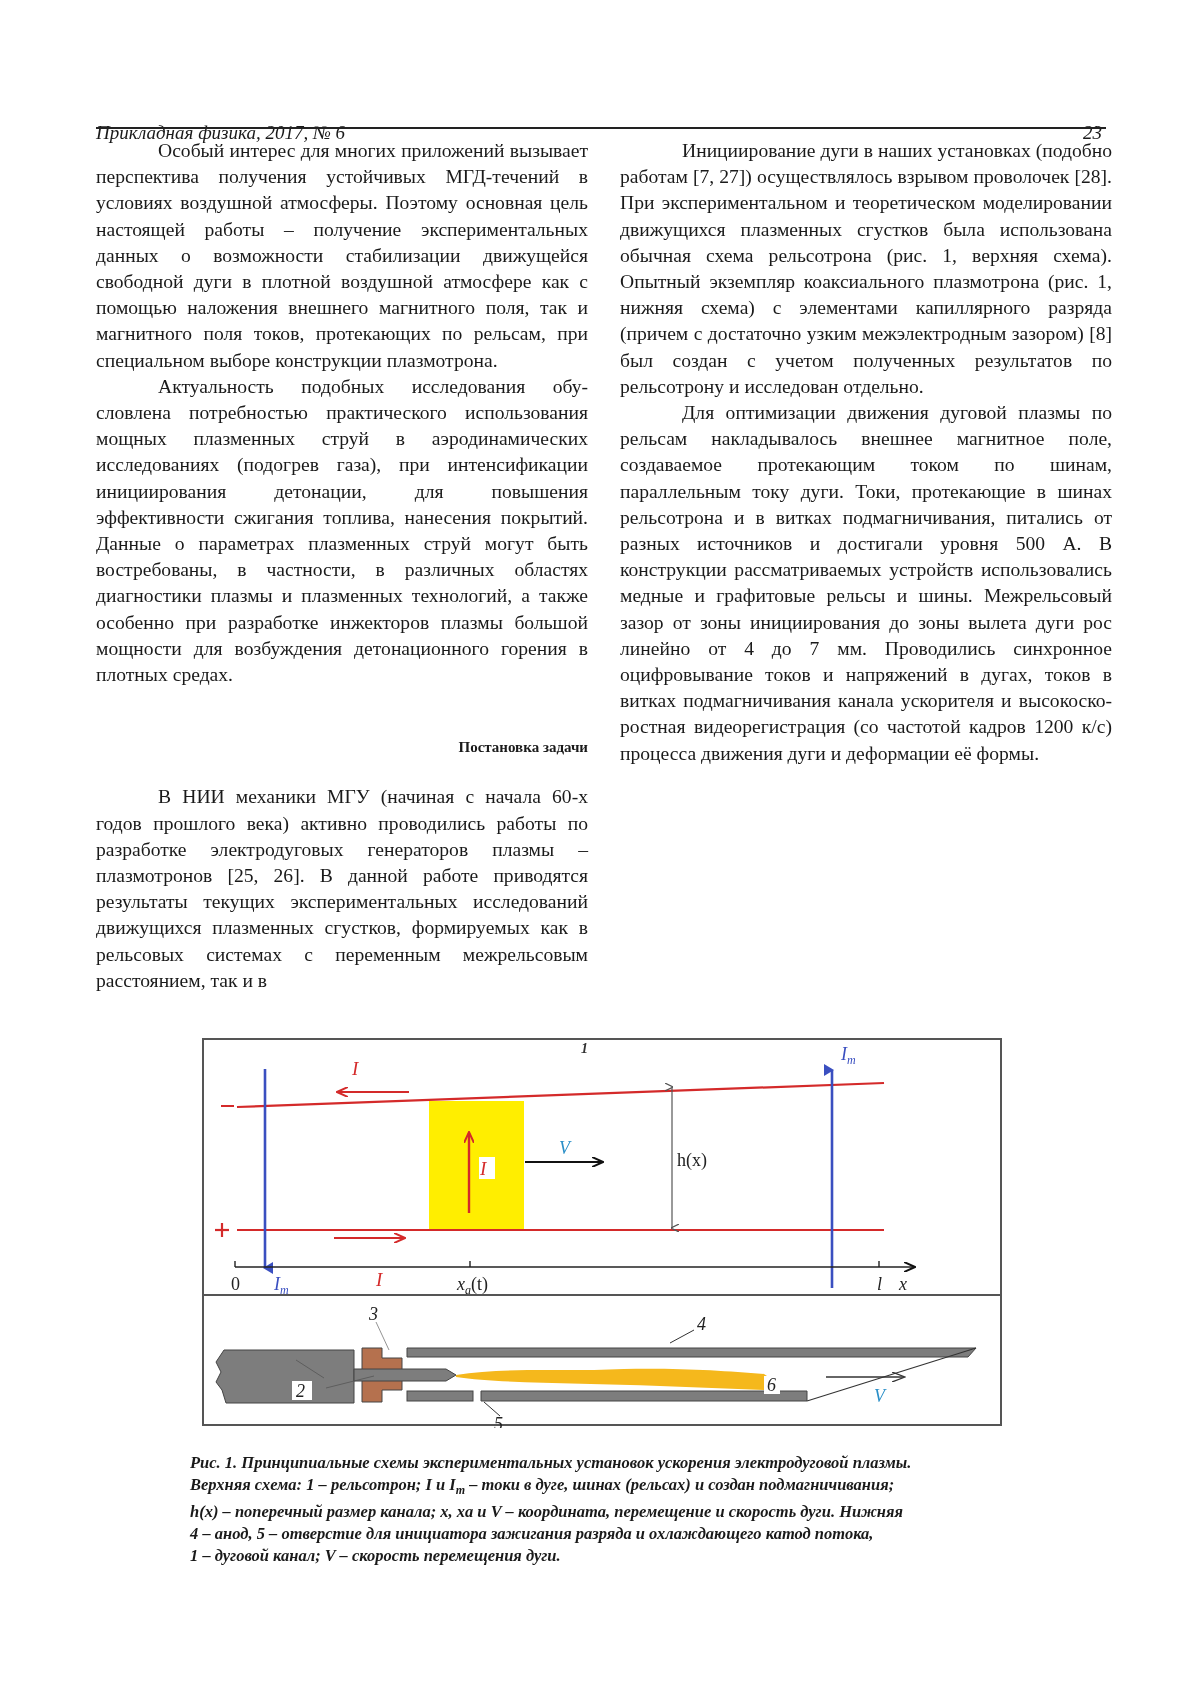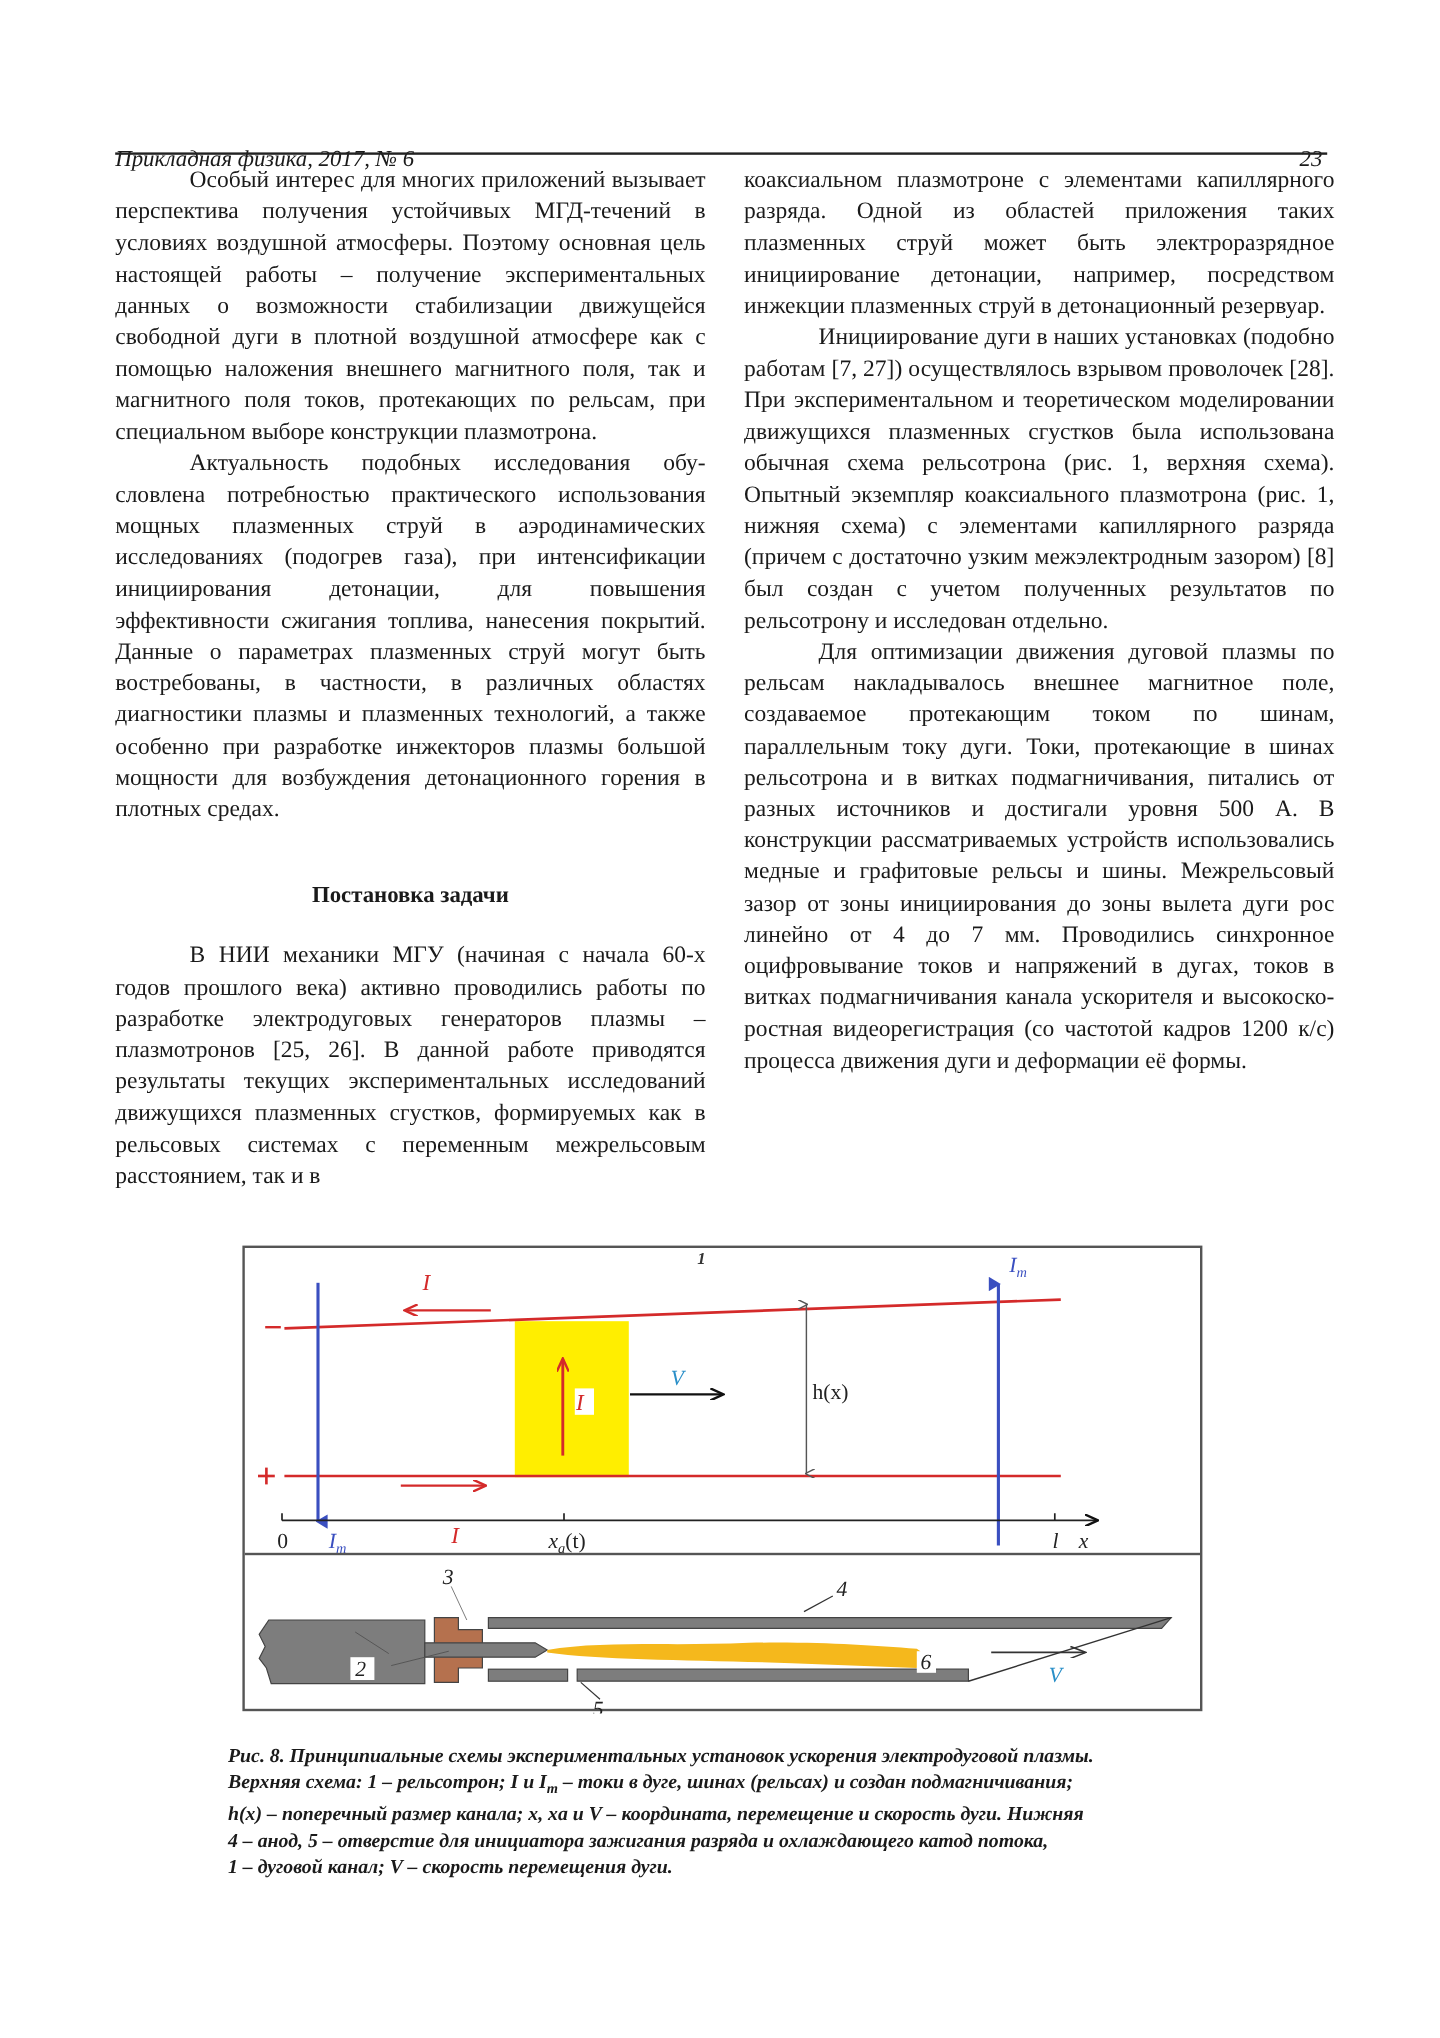--- a/index.html
+++ b/index.html
@@ -8,21 +8,21 @@
   .header { position: absolute; left: 96px; top: 92px; width: 1006px; height: 36px; margin-top: 30px; }
   .header .journal { position: absolute; left: 0; top: 0; font-style: italic; font-size: 19px; }
   .header .pageno { position: absolute; right: 0; top: 0; font-style: italic; font-size: 19px; }
   .header-rule { position: absolute; left: 96px; top: 127px; width: 1010px; height: 0; border-top: 2px solid #222; }
 
   .col { position: absolute; top: 138px; width: 492px; font-size: 19.6px; line-height: 26.2px; text-align: justify; }
   .col.left { left: 96px; }
   .col.right { left: 620px; }
   .col p { margin: 0; hyphens: manual; }
   .col p.indent { text-indent: 62px; font-family: Liberation Serif, serif; }
-  .col .section-title { text-align: center; font-weight: bold; margin: 46px 0 24px 0; font-size: 19px; }
+  .col .section-title { text-align: right; font-weight: bold; margin: 46px 0 24px 0; font-size: 15px; }
 
   .figure { position: absolute; left: 202px; top: 1038px; width: 800px; height: 388px; border: 2px solid #555; box-sizing: border-box; background: #fff; }
   .figure .divider { position: absolute; left: 0; top: 254px; width: 100%; border-top: 2px solid #555; }
   .figure svg { position: absolute; left: 0; top: 0; }
 
   .caption { position: absolute; left: 190px; top: 1452px; width: 826px; font-size: 16.5px; line-height: 22px;
              font-style: italic; font-weight: bold; text-align: justify; font-family: "Liberation Serif", serif; }
   .caption sub { font-size: 12px; }
 </style>
 </head>
@@ -35,21 +35,20 @@
 <div class="header-rule"></div>
 
 <div class="col left">
   <p class="indent">Особый интерес для многих приложений вызывает перспектива получения устойчивых МГД-течений в условиях воздушной атмосферы. Поэтому основная цель настоящей работы – полу­чение экспериментальных данных о возможности стабилизации движущейся свободной дуги в плот­ной воздушной атмосфере как с помощью нало­жения внешнего магнитного поля, так и магнитно­го поля токов, протекающих по рельсам, при специальном выборе конструкции плазмотрона.</p>
   <p class="indent">Актуальность подобных исследования обу­словлена потребностью практического использо­вания мощных плазменных струй в аэродина­мических исследованиях (подогрев газа), при ин­тенсификации инициирования детонации, для повышения эффективности сжигания топлива, нанесения покрытий. Данные о параметрах плаз­менных струй могут быть востребованы, в частно­сти, в различных областях диагностики плазмы и плазменных технологий, а также особенно при разработке инжекторов плазмы большой мощно­сти для возбуждения детонационного горения в плотных средах.</p>
   <div class="section-title">Постановка задачи</div>
   <p class="indent">В НИИ механики МГУ (начиная с начала 60-х годов прошлого века) активно проводились работы по разработке электродуговых генераторов плазмы – плазмотронов [25, 26]. В данной работе приводятся результаты текущих эксперименталь­ных исследований движущихся плазменных сгустков, формируемых как в рельсовых системах с переменным межрельсовым расстоянием, так и в</p>
 </div>
 
 <div class="col right">
-  <p>коаксиальном плазмотроне с элементами капил­лярного разряда. Одной из областей приложения таких плазменных струй может быть электрораз­рядное инициирование детонации, например, по­средством инжекции плазменных струй в детона­ционный резервуар.</p>
   <p class="indent">Инициирование дуги в наших установках (подобно работам [7, 27]) осуществлялось взрывом проволочек [28]. При экспериментальном и теоре­тическом моделировании движущихся плазмен­ных сгустков была использована обычная схема рельсотрона (рис. 1, верхняя схема). Опытный эк­земпляр коаксиального плазмотрона (рис. 1, ниж­няя схема) с элементами капиллярного разряда (причем с достаточно узким межэлектродным за­зором) [8] был создан с учетом полученных ре­зультатов по рельсотрону и исследован отдельно.</p>
   <p class="indent">Для оптимизации движения дуговой плазмы по рельсам накладывалось внешнее магнитное по­ле, создаваемое протекающим током по шинам, параллельным току дуги. Токи, протекающие в шинах рельсотрона и в витках подмагничивания, питались от разных источников и достигали уров­ня 500 А. В конструкции рассматриваемых устройств использовались медные и графитовые рельсы и шины. Межрельсовый зазор от зоны инициирования до зоны вылета дуги рос линейно от 4 до 7 мм. Проводились синхронное оцифровы­вание токов и напряжений в дугах, токов в витках подмагничивания канала ускорителя и высокоско­ростная видеорегистрация (со частотой кадров 1200 к/с) процесса движения дуги и деформации её формы.</p>
 </div>
 
 <div class="figure">
   <svg width="800" height="388" viewBox="0 0 800 388">
     <defs>
       <marker id="arrRed" markerWidth="12" markerHeight="10" refX="10" refY="5" orient="auto" markerUnits="userSpaceOnUse">
         <path d="M0,0 L11,5 L0,10" fill="none" stroke="#d42a2a" stroke-width="2"></path>
       </marker>
@@ -142,18 +141,18 @@
       <text x="493" y="290" font-size="18" fill="#222">4</text>
       <text x="290" y="390" font-size="18" fill="#222">5</text>
       <text x="563" y="351" font-size="18" fill="#222">6</text>
       <text x="670" y="362" font-size="18" fill="#2a8fc8">V</text>
     </g>
   </svg>
   <div class="divider"></div>
 </div>
 
 <div class="caption">
-  <div>Рис. 8. Принципиальные схемы экспериментальных установок ускорения электродуговой плазмы.</div>
+  <div>Рис. 1. Принципиальные схемы экспериментальных установок ускорения электродуговой плазмы.</div>
   <div><span>Верхняя схема: 1 – рельсотрон; I и I</span><sub>m</sub><span> – токи в дуге, шинах (рельсах) и создан подмагничивания;</span></div>
   <div>h(x) – поперечный размер канала; x, xa и V – координата, перемещение и скорость дуги. Нижняя</div>
   <div>4 – анод, 5 – отверстие для инициатора зажигания разряда и охлаждающего катод потока,</div>
   <div>1 – дуговой канал; V – скорость перемещения дуги.</div>
 </div>
 
 </body></html>

